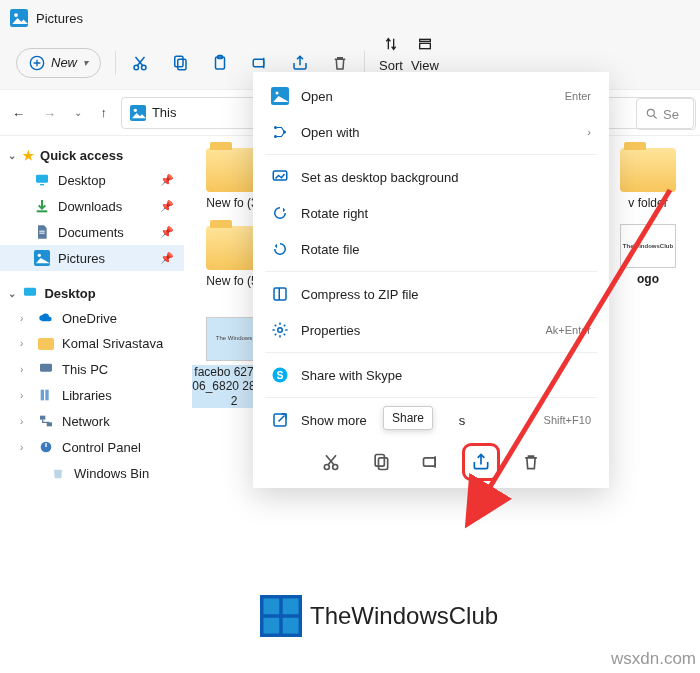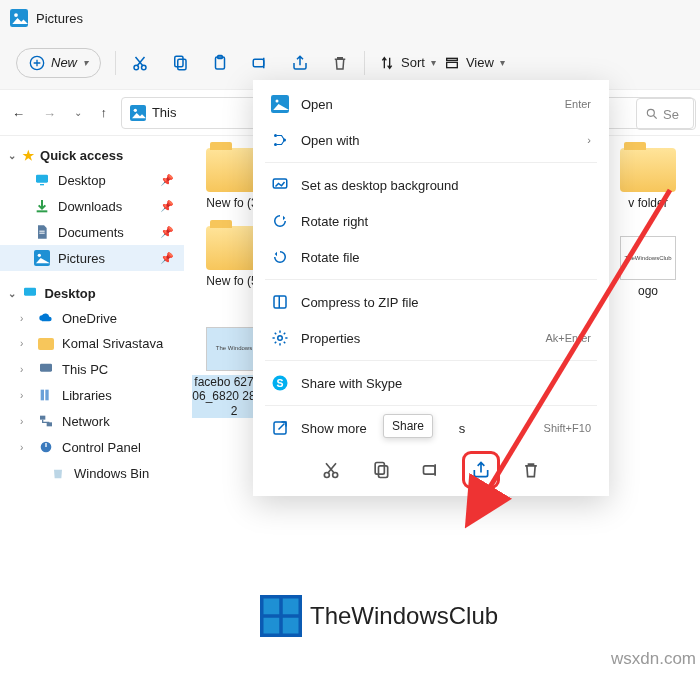--- a/index.html
+++ b/index.html
@@ -8,21 +8,21 @@
   .titlebar { display: flex; align-items: center; height: 36px; padding: 0 10px; background: #f7f7f7; }
   .titlebar .app-icon { width: 18px; height: 18px; margin-right: 8px; }
   .titlebar .title { font-size: 13px; }
   
   .toolbar { display: flex; align-items: center; height: 54px; padding: 0 16px; gap: 8px; background: #f7f7f7; border-bottom: 1px solid #eee; }
   .btn-new { display: flex; align-items: center; gap: 6px; padding: 6px 12px; border: 1px solid #ccc; border-radius: 18px; cursor: pointer; font-style: italic; }
   .tb-sep { width: 1px; height: 24px; background: #ddd; margin: 0 6px; }
   .tb-icon { width: 20px; height: 20px; display: flex; align-items: center; justify-content: center; cursor: pointer; color: #0067c0; }
   .tb-icon.gray { color: #555; }
   .tb-group { display: flex; align-items: center; gap: 20px; }
-  .tb-text-btn { display: flex; align-items: center; gap: 6px; cursor: pointer; }
+  .tb-text-btn { display: flex; align-items: center; gap: 6px; cursor: pointer; flex-direction: column; }
   .chev { font-size: 10px; color: #666; }
   
   .navrow { display: flex; align-items: center; height: 46px; padding: 0 6px 0 12px; gap: 14px; border-bottom: 1px solid #eee; }
   .nav-arrows { display: flex; gap: 18px; align-items: center; color: #999; }
   .nav-arrows .active { color: #222; }
   .addr { flex: 1; display: flex; align-items: center; gap: 6px; border: 1px solid #ddd; border-radius: 4px; padding: 4px 8px; height: 32px; }
   .search { width: 60px; display: flex; align-items: center; border: 1px solid #ddd; border-radius: 4px; padding: 5px 8px; height: 32px; color: #888; overflow: hidden; }
   
   .main { display: flex; height: calc(100% - 136px); }
   .sidebar { width: 184px; padding: 8px 0; overflow: hidden; }
@@ -37,21 +37,21 @@
   .content { flex: 1; padding: 12px 8px; position: relative; }
   .files { display: flex; flex-wrap: wrap; gap: 10px; align-content: flex-start; }
   .file { width: 84px; display: flex; flex-direction: column; align-items: center; text-align: center; font-size: 12px; line-height: 1.2; }
   .file.far { margin-left: 320px; }
   .folder-ic { width: 56px; height: 44px; background: linear-gradient(#ffe49a,#f7c65b); border-radius: 4px; position: relative; margin-bottom: 4px; }
   .folder-ic::before { content:""; position:absolute; top:-6px; left:4px; width:22px; height:8px; background:#f7c65b; border-radius:2px 2px 0 0; }
   .thumb { width: 56px; height: 44px; background: #fff; border: 1px solid #ccc; margin-bottom: 4px; display:flex; align-items:center; justify-content:center; font-size:6px; color:#444; }
   .file.sel .thumb, .file.sel .caption { background: #cde6f7; }
   .caption { width: 100%; word-break: break-all; }
   
-  .ctx { position: absolute; left: 253px; top: 80px; width: 356px; background: #fff; border-radius: 0; box-shadow: 0 8px 30px rgba(0,0,0,0.18); padding: 6px 0; z-index: 50; }
+  .ctx { position: absolute; left: 253px; top: 72px; width: 356px; background: #fff; border-radius: 0; box-shadow: 0 8px 30px rgba(0,0,0,0.18); padding: 6px 0; z-index: 50; }
   .ctx-item { display: flex; align-items: center; gap: 12px; padding: 9px 18px; cursor: pointer; position: relative; }
   .ctx-ic { width: 18px; height: 18px; display:flex; align-items:center; justify-content:center; color:#0067c0; }
   .ctx-short { margin-left: auto; color: #777; font-size: 11px; }
   .ctx-sep { height: 1px; background: #eee; margin: 4px 12px; }
   .ctx-actions { display: flex; justify-content: center; gap: 22px; padding: 10px 0 6px; }
   .ctx-act { width: 28px; height: 28px; display:flex; align-items:center; justify-content:center; cursor:pointer; color:#555; border-radius:4px; }
   .ctx-act.hl { outline: 3px solid #e33; outline-offset: 2px; color:#0067c0; }
   
   .tooltip { position:absolute; background:#fff; border:1px solid #ccc; padding:4px 8px; font-size:12px; border-radius:3px; box-shadow:0 2px 6px rgba(0,0,0,0.15); }
   
@@ -276,21 +276,21 @@
         </div>
       <div class="file far">
           <div class="folder-ic"></div>
           <div class="caption">v folder</div>
         </div>
       <div class="file" style="margin-top:6px;">
           <div class="folder-ic"></div>
           <div class="caption">New fo
 (5)</div>
         </div>
-      <div class="file far" style="margin-top:16px;">
+      <div class="file far" style="margin-top:4px;font-weight:bold;">
           <div class="thumb">
             <span>TheWindowsClub</span>
           </div>
           <div class="caption">ogo</div>
         </div>
       <div class="file sel" style="margin-top:18px;">
           <div class="thumb">
             <span>The
 Windows</span>
           </div>

